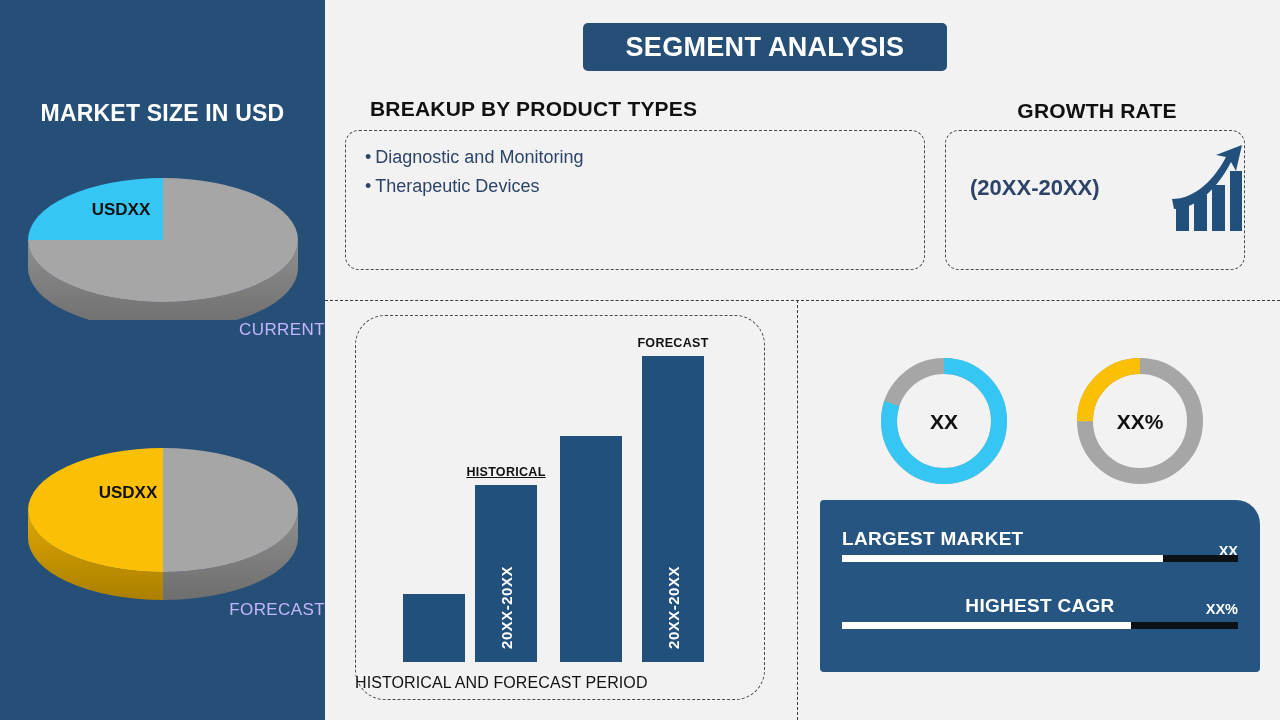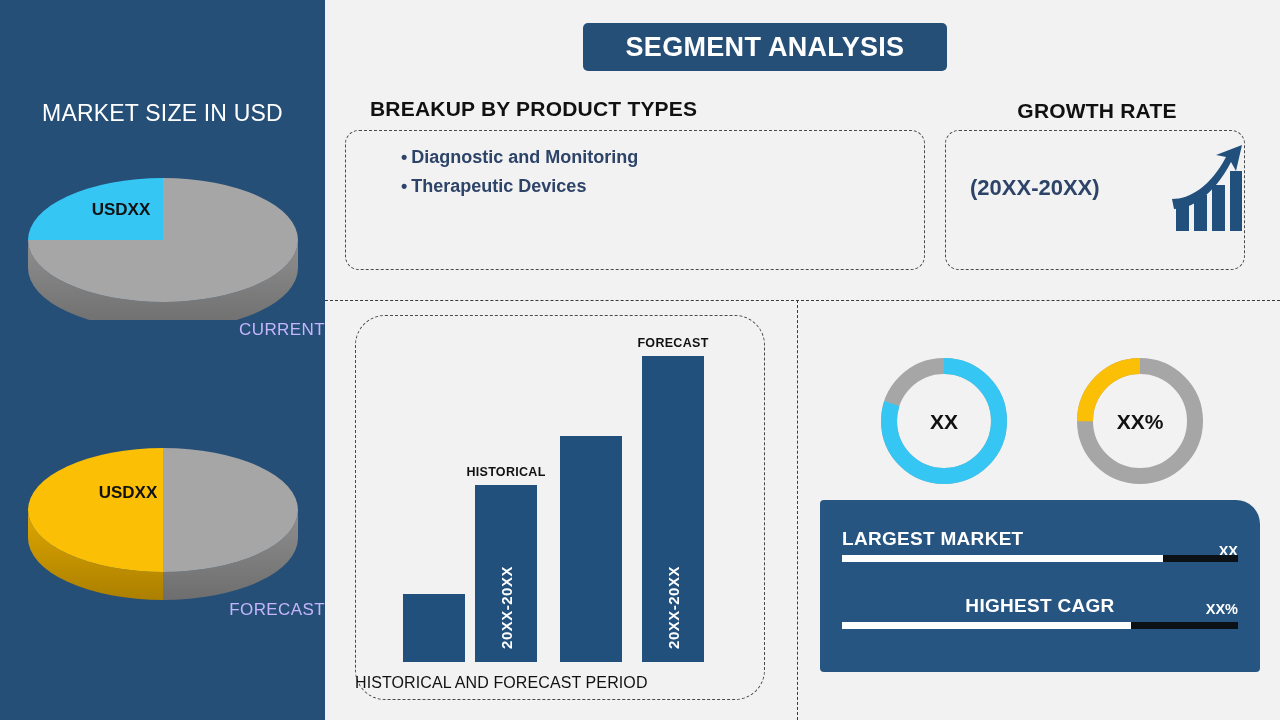--- a/index.html
+++ b/index.html
@@ -12,21 +12,21 @@
   #root { position:absolute; inset:0; }
 
   
   .sidebar {
     position:absolute; left:0; top:0; width:325px; height:720px;
     background:#264f77;
   }
   .sidebar-title {
     position:absolute; top:100px; left:0; width:325px;
     text-align:center; color:#ffffff;
-    font-size:23px; font-weight:normal; letter-spacing:.2px;
+    font-size:23px; font-weight:bold; letter-spacing:.2px;
   }
   .pie-wrap { position:absolute; left:0; width:325px; }
   .pie-wrap.top { top:160px; }
   .pie-wrap.bottom { top:430px; }
   .pie-label {
     text-align:right; color:#c4b5fd;
     font-size:17px; font-weight:normal; letter-spacing:.4px;
   }
   .pie-svg { display:block; margin:0 auto; }
   .pie-text {
@@ -72,22 +72,22 @@
     position:absolute;
     border:1.4px dashed #4a4a4a; border-radius:14px;
     background:#f2f2f2;
   }
   #box-breakup { left:20px; top:130px; width:580px; height:140px; }
   #box-growth  { left:620px; top:130px; width:300px; height:140px; }
   #box-bars    { left:30px; top:315px; width:410px; height:385px; border-radius:30px; }
 
   .bullet-list { position:absolute; left:40px; top:143px; width:540px; }
   .bullet-item {
-    color:#2d4468; font-size:18px; font-weight:bold;
-    line-height:29px; white-space:nowrap;margin-left:36px;
+    color:#2d4468; font-size:18px; font-weight:normal;
+    line-height:29px; white-space:nowrap;
   }
   .bullet-dot { margin-right:4px; }
 
   
   .cagr-text {
     position:absolute; left:645px; top:172px;
     color:#2d4468; font-size:22px; font-weight:bold; line-height:31px;
   }
   .growth-icon { position:absolute; left:845px; top:143px; }
 
@@ -257,21 +257,21 @@
     </div>
 
     <div class="div-h"></div>
     <div class="div-v"></div>
 
     <div class="dashed-box" id="box-bars"></div>
     <div class="barchart">
       <div class="bar" style="left:48px; width:62px; height:68px;"></div>
 
       <div class="bar" style="left:120px; width:62px; height:177px;">
-        <div class="bar-toplabel" style="top:-20px;">HISTORICAL</div>
+        <div class="bar-toplabel" style="top:-20px;text-decoration:underline;">HISTORICAL</div>
         <div class="bar-vlabel">20XX-20XX</div>
       </div>
 
       <div class="bar" style="left:205px; width:62px; height:226px;"></div>
 
       <div class="bar" style="left:287px; width:62px; height:306px;">
         <div class="bar-toplabel" style="top:-20px;">FORECAST</div>
         <div class="bar-vlabel">20XX-20XX</div>
       </div>
 

